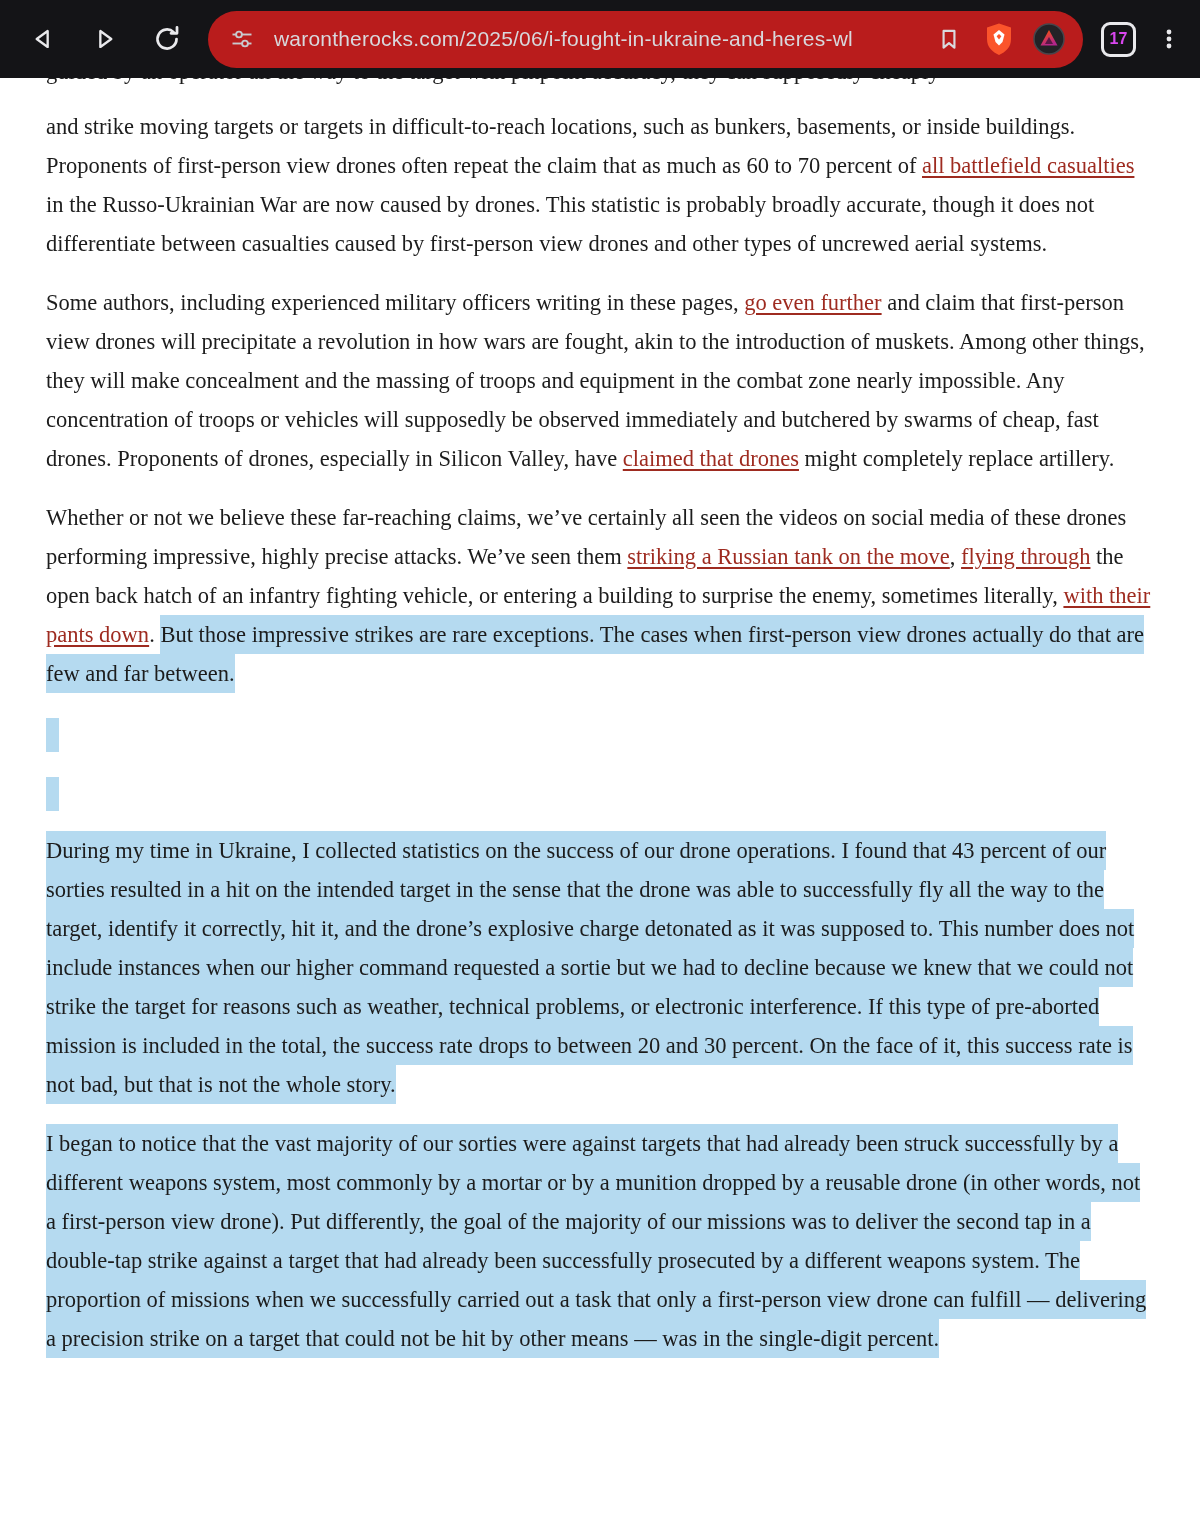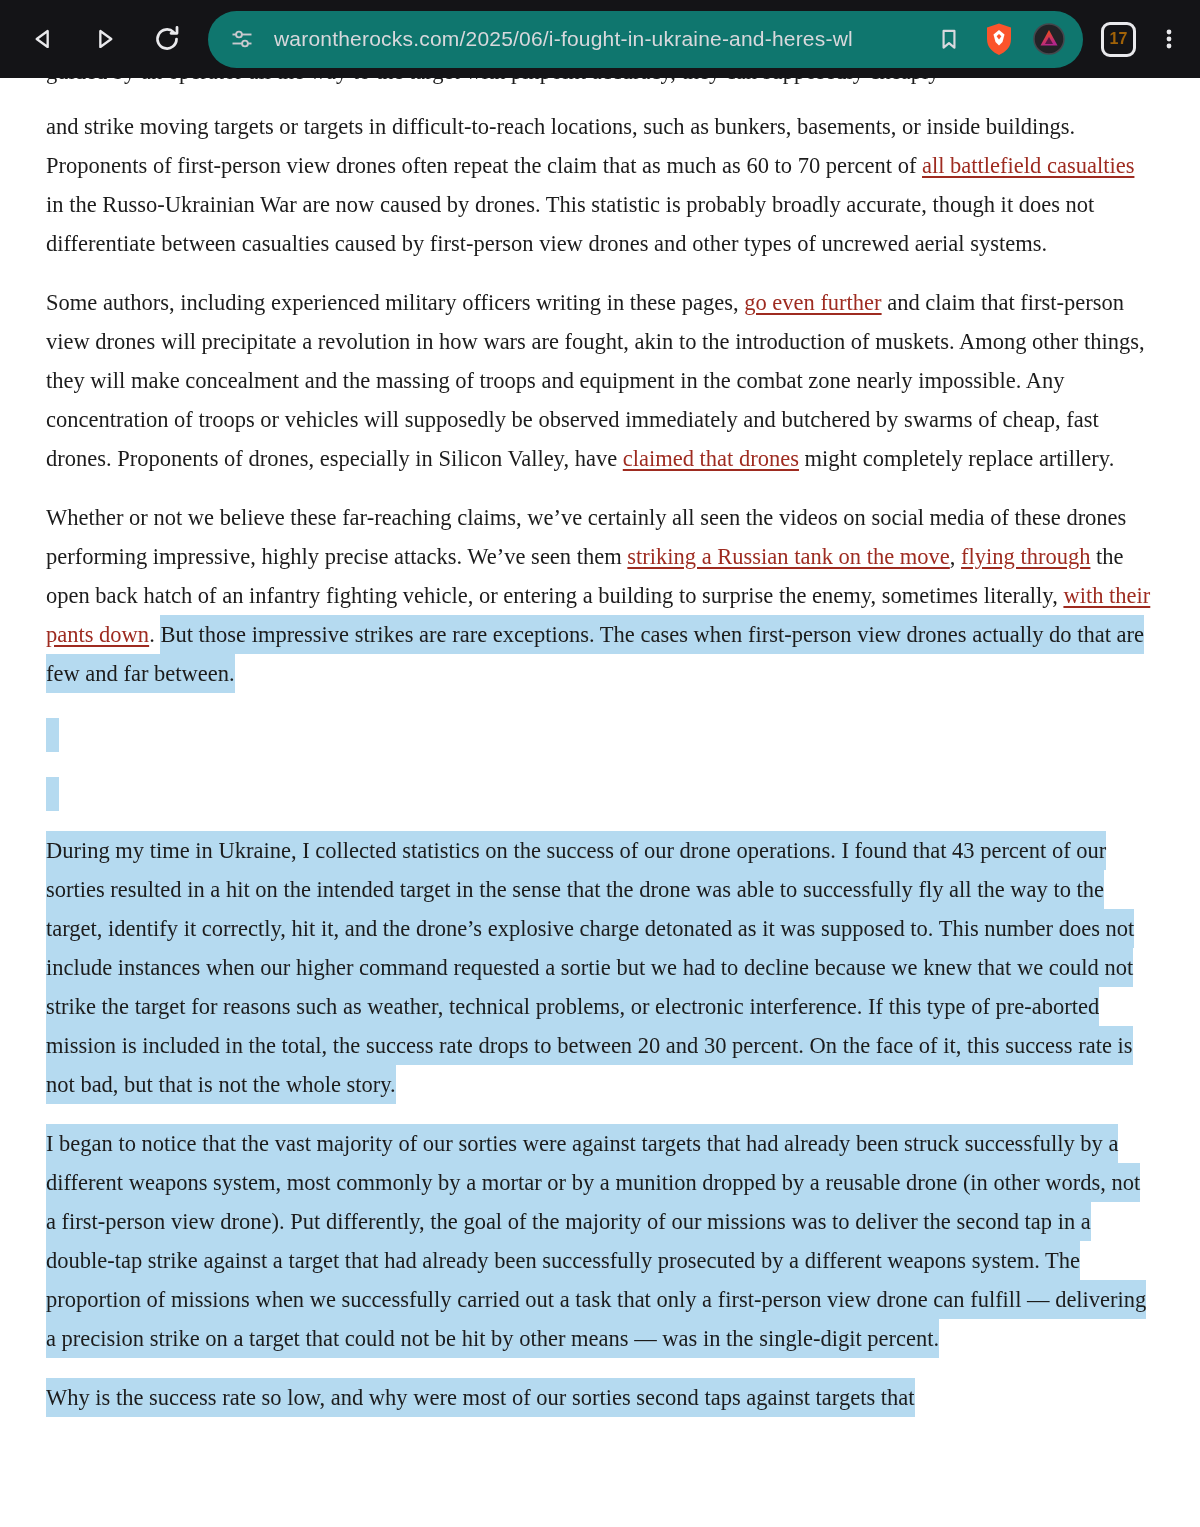--- a/index.html
+++ b/index.html
@@ -13,37 +13,37 @@
     display:flex; align-items:center;
     padding:0 14px; gap:4px;
     font-family:"Liberation Sans", sans-serif;
   }
   .nav-btn {
     background:transparent; border:none; width:58px; height:58px;
     display:flex; align-items:center; justify-content:center; flex:0 0 auto;
     cursor:pointer;
   }
   .url-pill {
-    flex:1 1 auto; height:57px; background:#0f766e; border-radius:29px;
+    flex:1 1 auto; height:57px; background:#b91c1c; border-radius:29px;
     display:flex; align-items:center; padding:0 16px; gap:14px; margin:0 8px;
     min-width:0;
   }
   .pill-icon {
     flex:0 0 auto; display:flex; align-items:center; justify-content:center;
     width:36px; height:36px;
   }
   .url-text {
     flex:1 1 auto; min-width:0;
     color:#d8d8dc; font-size:21px; letter-spacing:0.2px;
     white-space:nowrap; overflow:hidden;
   }
   .tab-counter {
     flex:0 0 auto; width:35px; height:35px; margin:0 12px 0 6px;
     border:3px solid #e9e9ec; border-radius:9px;
-    color:#a16207; font-size:16px; font-weight:bold;
+    color:#d946ef; font-size:16px; font-weight:bold;
     display:flex; align-items:center; justify-content:center;
   }
   .menu-btn { width:34px; }
 
   
   .article {
     position:relative; z-index:1;
     padding:0 46px;
     font-family:"Liberation Serif", serif;
     font-size:22.5px; line-height:39px;
@@ -145,16 +145,13 @@
   <div id="article-body">
       <p><span>and strike moving targets or targets in difficult-to-reach locations, such as bunkers, basements, or inside buildings. Proponents of first-person view drones often repeat the claim that as much as 60 to 70 percent of </span><a class="article-link" href="#">all battlefield casualties</a><span> in the Russo-Ukrainian War are now caused by drones. This statistic is probably broadly accurate, though it does not differentiate between casualties caused by first-person view drones and other types of uncrewed aerial systems.</span></p>
       <p><span>Some authors, including experienced military officers writing in these pages, </span><a class="article-link" href="#">go even further</a><span> and claim that first-person view drones will precipitate a revolution in how wars are fought, akin to the introduction of muskets. Among other things, they will make concealment and the massing of troops and equipment in the combat zone nearly impossible. Any concentration of troops or vehicles will supposedly be observed immediately and butchered by swarms of cheap, fast drones. Proponents of drones, especially in Silicon Valley, have </span><a class="article-link" href="#">claimed that drones</a><span> might completely replace artillery.</span></p>
       <p><span>Whether or not we believe these far-reaching claims, we’ve certainly all seen the videos on social media of these drones performing impressive, highly precise attacks. We’ve seen them </span><a class="article-link" href="#">striking a Russian tank on the move</a><span>, </span><a class="article-link" href="#">flying through</a><span> the open back hatch of an infantry fighting vehicle, or entering a building to surprise the enemy, sometimes literally, </span><a class="article-link" href="#">with their pants down</a><span>. </span><mark>But those impressive strikes are rare exceptions. The cases when first-person view drones actually do that are few and far between.</mark></p>
       <p class="sel-row"><span class="sel-block"></span></p>
       <p class="sel-row"><span class="sel-block"></span></p>
       <p><mark>During my time in Ukraine, I collected statistics on the success of our drone operations. I found that 43 percent of our sorties resulted in a hit on the intended target in the sense that the drone was able to successfully fly all the way to the target, identify it correctly, hit it, and the drone’s explosive charge detonated as it was supposed to. This number does not include instances when our higher command requested a sortie but we had to decline because we knew that we could not strike the target for reasons such as weather, technical problems, or electronic interference. If this type of pre-aborted mission is included in the total, the success rate drops to between 20 and 30 percent. On the face of it, this success rate is not bad, but that is not the whole story.</mark></p>
       <p><mark>I began to notice that the vast majority of our sorties were against targets that had already been struck successfully by a different weapons system, most commonly by a mortar or by a munition dropped by a reusable drone (in other words, not a first-person view drone). Put differently, the goal of the majority of our missions was to deliver the second tap in a double-tap strike against a target that had already been successfully prosecuted by a different weapons system. The proportion of missions when we successfully carried out a task that only a first-person view drone can fulfill — delivering a precision strike on a target that could not be hit by other means — was in the single-digit percent.</mark></p>
     </div>
 
-  <p class="clipped-bottom">
-    <mark>Why is the success rate so low, and why were most of our sorties second taps against targets that</mark>
-  </p>
 </main>
 
 </body></html>

